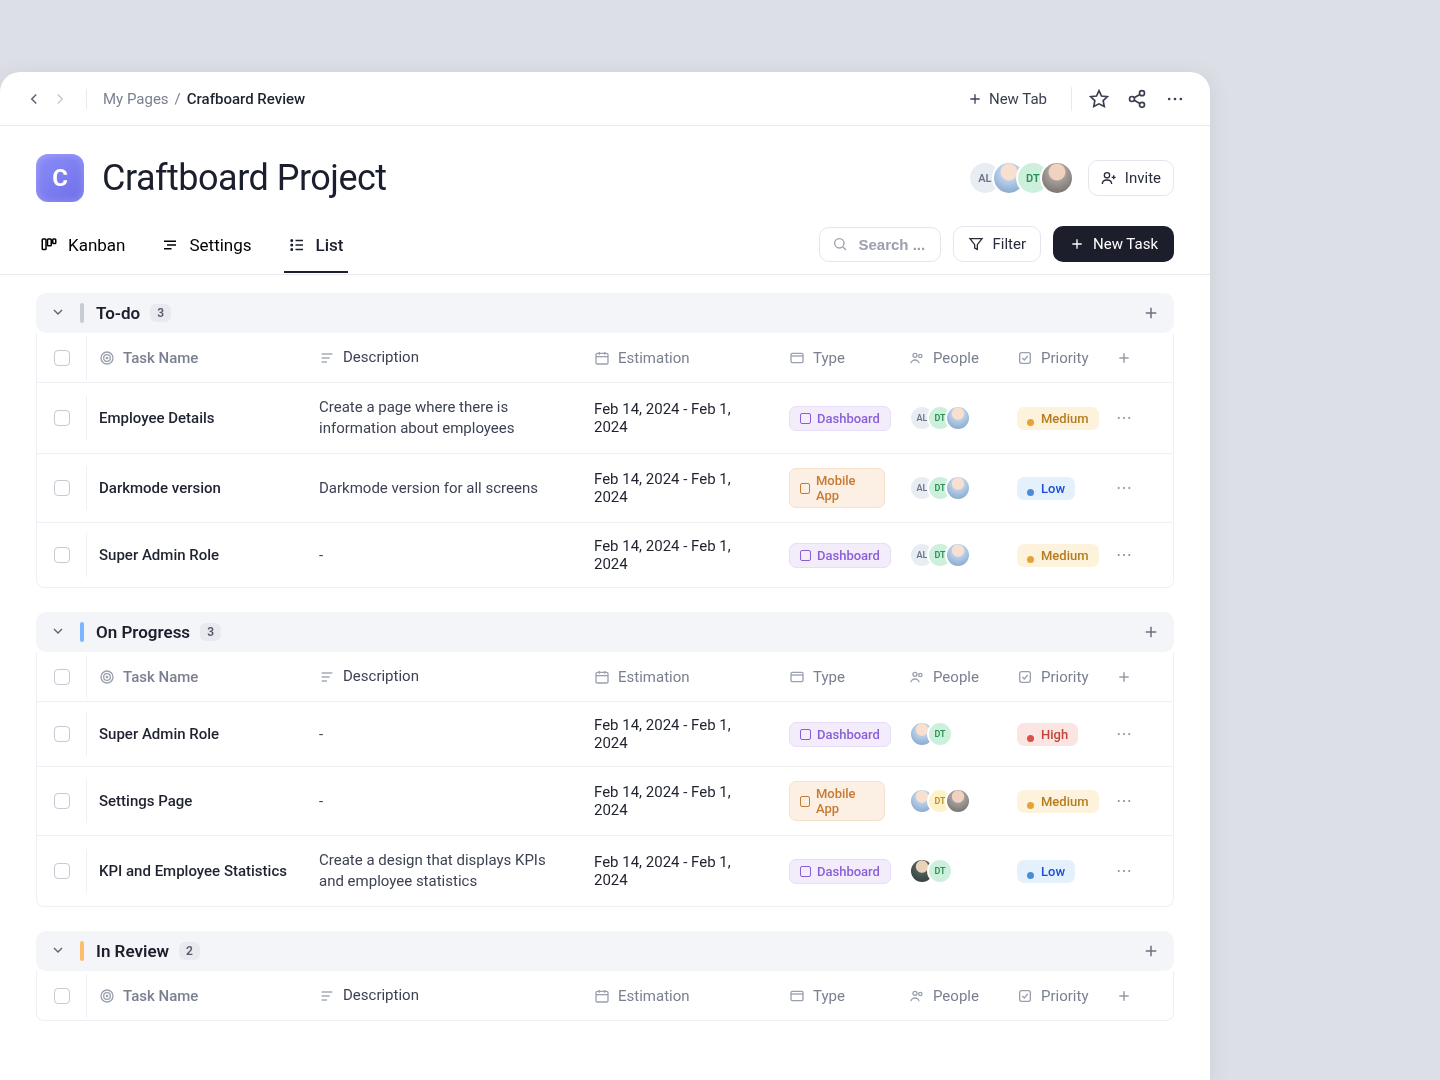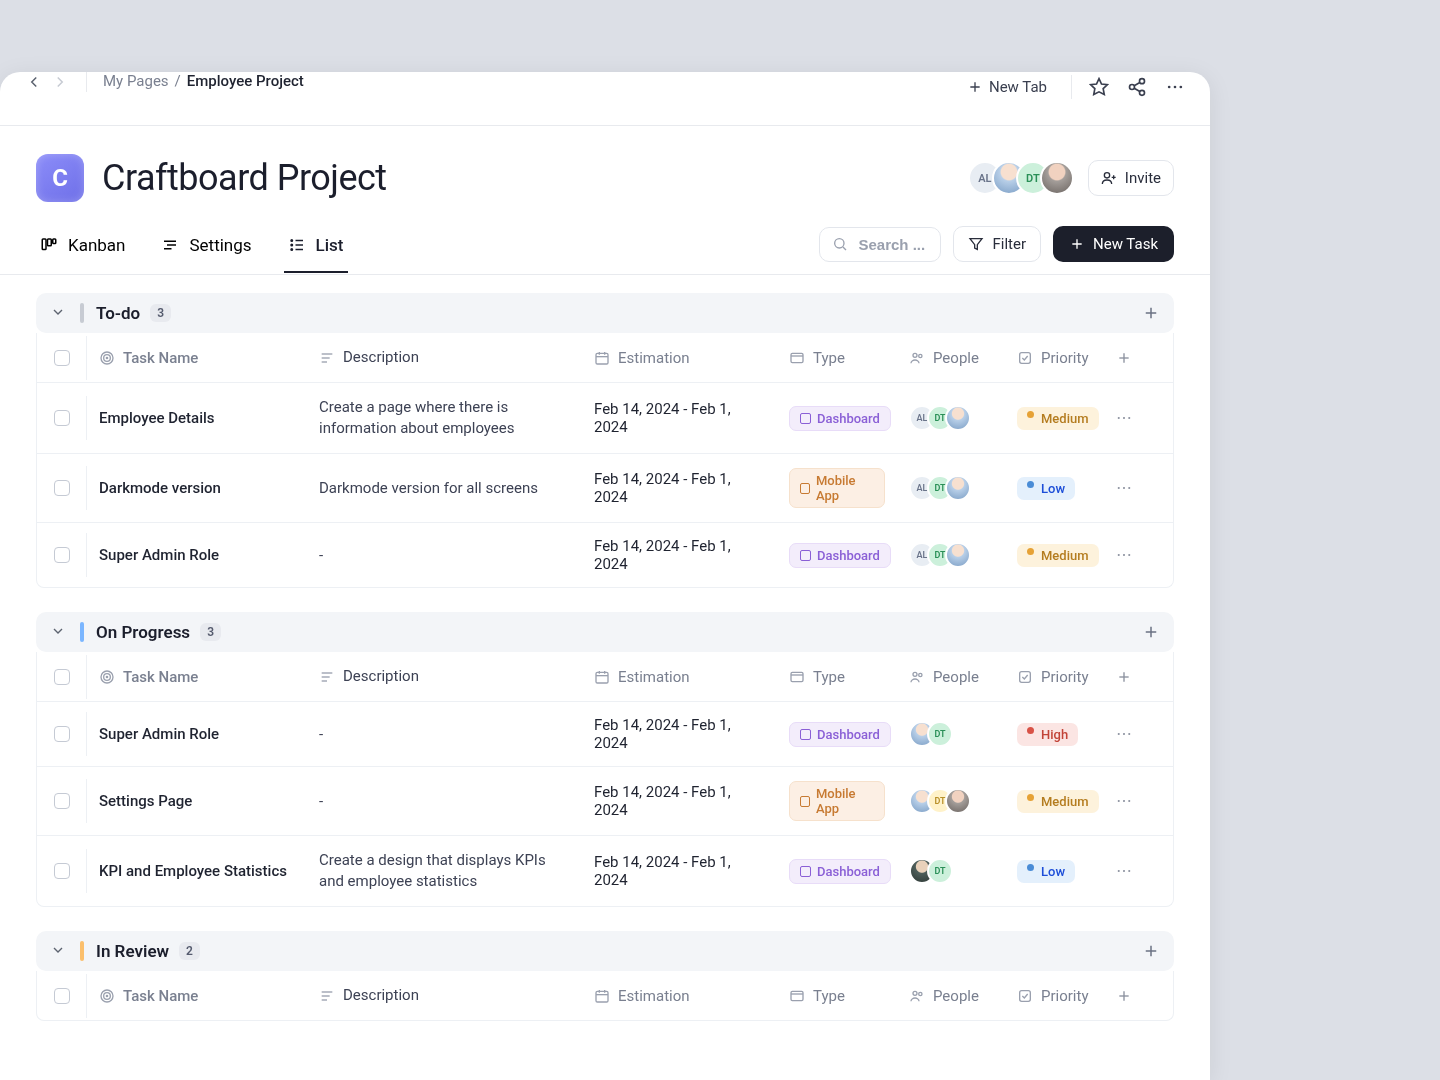--- a/index.html
+++ b/index.html
@@ -17,21 +17,21 @@
     width: 1210px;
     height: 1008px;
     margin-left: 0;
     overflow: hidden;
     box-shadow: 0 4px 24px rgba(0,0,0,0.08);
   }
   
   .topbar {
     height: 54px;
     display: flex;
-    align-items: flex-start;
+    align-items: center;
     padding: 0 24px;
     border-bottom: 1px solid #e8eaee;
   }
   .nav-arrows { display:flex; align-items:center; gap:6px; padding-right:16px; border-right:1px solid #e8eaee; margin-right:16px; }
   .nav-arrow { width:20px; height:20px; display:flex; align-items:center; justify-content:center; color:#5c6370; cursor:pointer;}
   .nav-arrow.disabled { color:#c7cbd3; cursor:default; }
   .breadcrumb { display:flex; align-items:center; gap:6px; font-size:15px; }
   .breadcrumb .root { color:#7a8090; }
   .breadcrumb .sep { color:#7a8090; }
   .breadcrumb .current { color:#1f2330; font-weight:500; }
@@ -128,21 +128,21 @@
   .checkbox { width:16px; height:16px; border:1.5px solid #c5cad4; border-radius:4px; background:#fff; cursor:pointer;}
 
   .tag {
     display:inline-flex; align-items:center; gap:6px;
     font-size:13px; padding:4px 10px; border-radius:7px; font-weight:500;
   }
   .tag.dashboard { background:#f3edfb; color:#8a5fd6; border:1px solid #e8dcf8;}
   .tag.mobile { background:#fcefe4; color:#c77a32; border:1px solid #f6e1cc;}
   .tag .sq { width:11px; height:11px; border:1.5px solid currentColor; border-radius:2px; }
 
-  .prio-tag { display:inline-flex; align-items:flex-start; gap:7px; font-size:13px; padding:4px 10px; border-radius:7px; font-weight:500;}
+  .prio-tag { display:inline-flex; align-items:flex-end; gap:7px; font-size:13px; padding:4px 10px; border-radius:7px; font-weight:500;}
   .prio-tag .dot{ width:7px; height:7px; border-radius:50%; }
   .prio-tag.medium { background:#fdf2dc; color:#b47c1f; }
   .prio-tag.medium .dot{ background:#e6a236; }
   .prio-tag.low { background:#e4f0fc; color:#1d4ed8; }
   .prio-tag.low .dot{ background:#4a8cd6; }
   .prio-tag.high { background:#fbe5e3; color:#c24438; }
   .prio-tag.high .dot{ background:#d85246; }
 
   .mini-avatars { display:flex; }
   .mini { width:26px; height:26px; border-radius:50%; border:2px solid #fff; margin-left:-8px; display:flex; align-items:center; justify-content:center; font-size:9px; font-weight:600;}
@@ -170,21 +170,21 @@
       </div>
       <div class="nav-arrow disabled">
         <svg viewBox="0 0 24 24" width="18" height="18" fill="none" stroke="currentColor" stroke-width="2">
             <polyline points="9 18 15 12 9 6"></polyline>
           </svg>
       </div>
     </div>
     <div class="breadcrumb">
       <span class="root">My Pages</span>
       <span class="sep">/</span>
-      <span class="current">Employee Project</span>
+      <span class="current">Crafboard Review</span>
     </div>
     <div class="top-actions">
       <div class="new-tab">
         <svg viewBox="0 0 24 24" width="16" height="16" fill="none" stroke="currentColor" stroke-width="2">
             <line x1="12" y1="5" x2="12" y2="19"></line>
             <line x1="5" y1="12" x2="19" y2="12"></line>
           </svg>
         <span>New Tab</span>
       </div>
       <div class="divider-v"></div>

